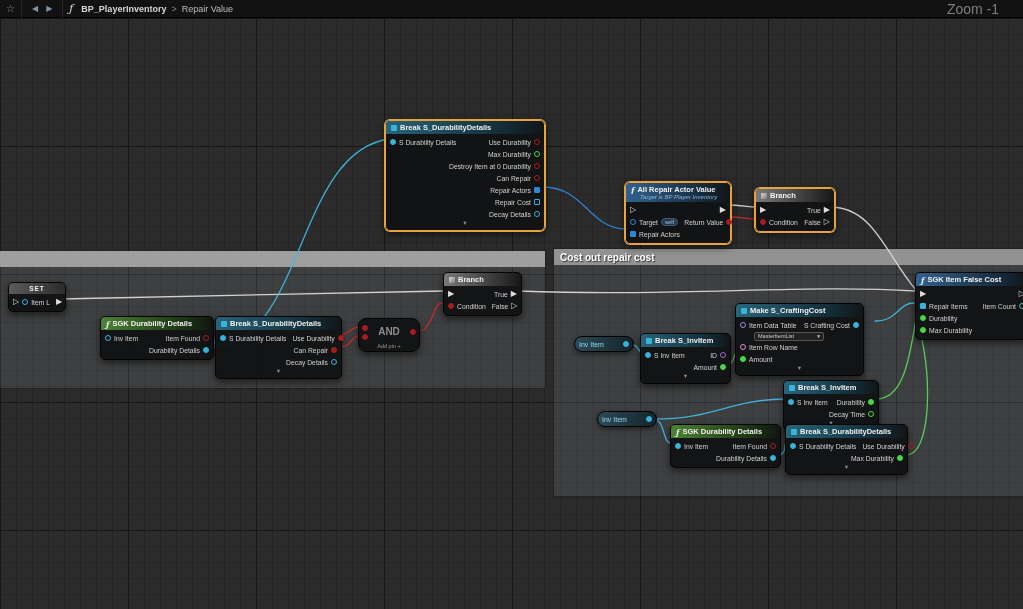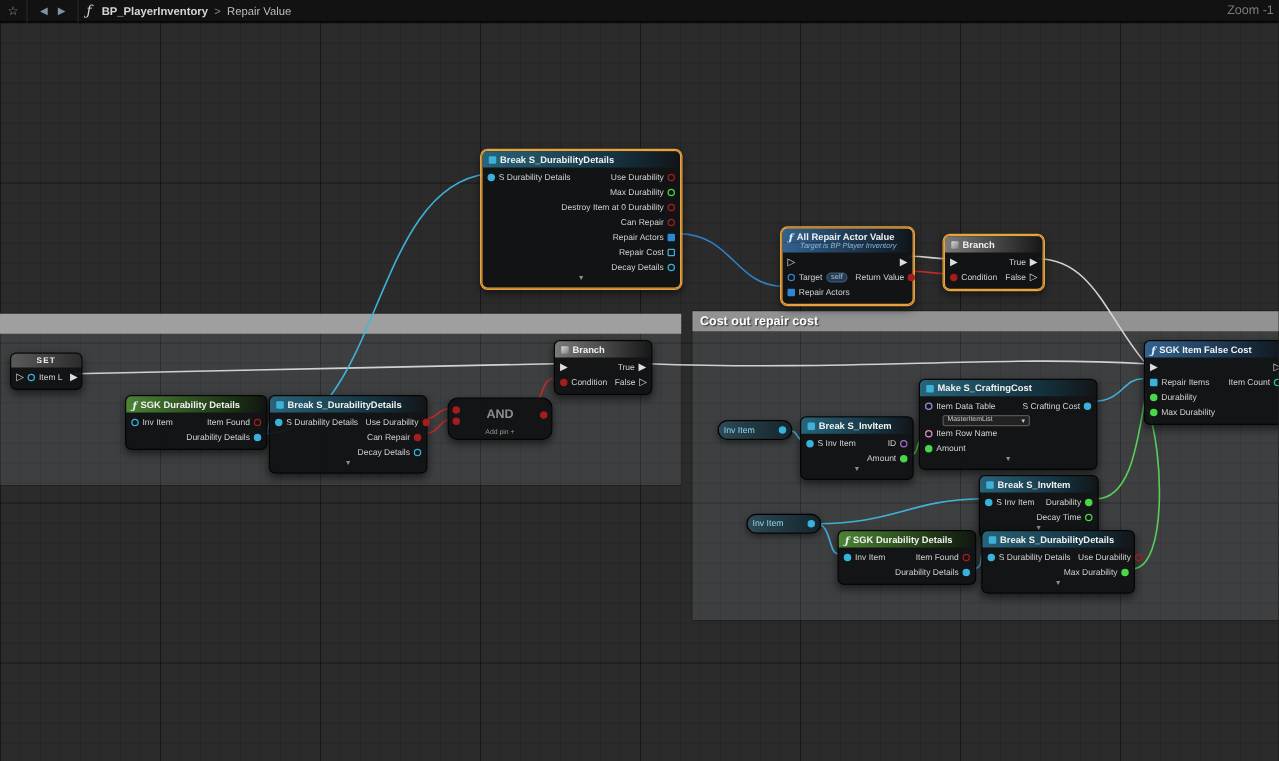--- a/index.html
+++ b/index.html
@@ -9,21 +9,21 @@
   
   #toolbar{position:absolute;left:0;top:0;width:1023px;height:18px;background:#121212;
     border-bottom:1px solid #000;display:flex;align-items:center;z-index:60;color:#bdbdbd;font-size:9px}
   .tb-box{height:18px;display:flex;align-items:center;padding:0 6px;border-right:1px solid #262626}
   .tb-star{color:#9a9a9a;font-size:10px}
   .tb-arrow{color:#7f93a8;font-size:8px;padding:0 4px}
   .tb-fn{color:#d9d9d9;font-style:italic;font-family:"DejaVu Serif",serif;font-size:11px;padding:0 6px}
   .crumb-root{color:#d6d6d6;font-weight:bold;padding-left:2px}
   .crumb-sep{color:#8a8a8a;padding:0 5px}
   .crumb-cur{color:#bdbdbd}
-  .tb-zoom{margin-left:auto;padding-right:4px;color:#7e7e7e;font-size:10px}
+  .tb-zoom{margin-left:auto;padding-right:24px;color:#7e7e7e;font-size:14px}
 
   
   #graph{position:absolute;left:0;top:18px;width:1023px;height:591px;background-color:#2b2b2b;
     background-image:
       linear-gradient(rgba(0,0,0,.14) 1px,transparent 1px),
       linear-gradient(90deg,rgba(0,0,0,.14) 1px,transparent 1px),
       linear-gradient(rgba(0,0,0,.38) 1px,transparent 1px),
       linear-gradient(90deg,rgba(0,0,0,.38) 1px,transparent 1px);
     background-size:16px 16px,16px 16px,128px 128px,128px 128px;z-index:0}
 
@@ -62,21 +62,21 @@
   .c-bool{color:#a51d1d}.c-struct{color:#37b3dc}.c-float{color:#4ad64a}.c-obj{color:#2e86d6}
   .c-name{color:#e08fd0}.c-guid{color:#a06ad6}.c-dt{color:#9b8fd8}.c-int{color:#28c5a8}
   .exec{font-size:8px;color:#dedede;line-height:1;flex:none}
   .collapse{text-align:center;color:#8f8f8f;font-size:5.5px;line-height:7px;height:7px;cursor:pointer}
   .selfpill{background:#243a4e;border:1px solid #3a5a74;border-radius:6px;padding:0 3px;font-size:6px;color:#9fc0da}
   .mini-select{margin:0 0 0 14px;background:#222;border:1px solid #555;border-radius:2px;
     font-size:5.5px;color:#cdcdcd;padding:0 3px;height:9px;display:inline-flex;align-items:center;gap:2px;width:70px;justify-content:space-between}
   .varnode{position:absolute;display:flex;align-items:center;gap:4px;z-index:3;
     background:linear-gradient(to right,#2c4a56,#15242b);border:1px solid #000;border-radius:8px;
     padding:0 4px;height:16px;font-size:7px;color:#8fd8ec;box-shadow:0 2px 5px rgba(0,0,0,.5)}
-  .andnode{position:absolute;z-index:3;width:84px;height:34px;background:rgba(17,18,19,.94);
+  .andnode{position:absolute;z-index:3;width:62px;height:34px;background:rgba(17,18,19,.94);
     border:1px solid #050505;border-radius:8px;box-shadow:0 3px 7px rgba(0,0,0,.55)}
   .and-label{position:absolute;left:0;right:0;top:7px;text-align:center;font-size:10px;font-weight:bold;color:#8d8d8d}
   .and-add{position:absolute;left:0;right:0;bottom:2px;text-align:center;font-size:5.5px;color:#9a9a9a}
   .apin{position:absolute}
 </style>
 </head>
 <body>
 
 <div id="screen">
 
@@ -382,21 +382,21 @@
       <div class="prow">
           <div class="pr">
             <span class="plabel">Amount</span>
             <span class="pin c-float filled"></span>
           </div>
         </div>
       <div class="collapse">▼</div>
     </div>
   </div>
 
-  <div class="node" style="left:735px;top:303px;width:143px">
+  <div class="node" style="left:735px;top:303px;width:129px">
     <div class="nhead h-break">
       <span class="hicon-struct"></span>
       <span>Make S_CraftingCost</span>
     </div>
     <div class="nbody">
       <div class="prow">
         <div class="pl">
             <span class="pin c-dt"></span>
             <span class="plabel">Item Data Table</span>
           </div>

